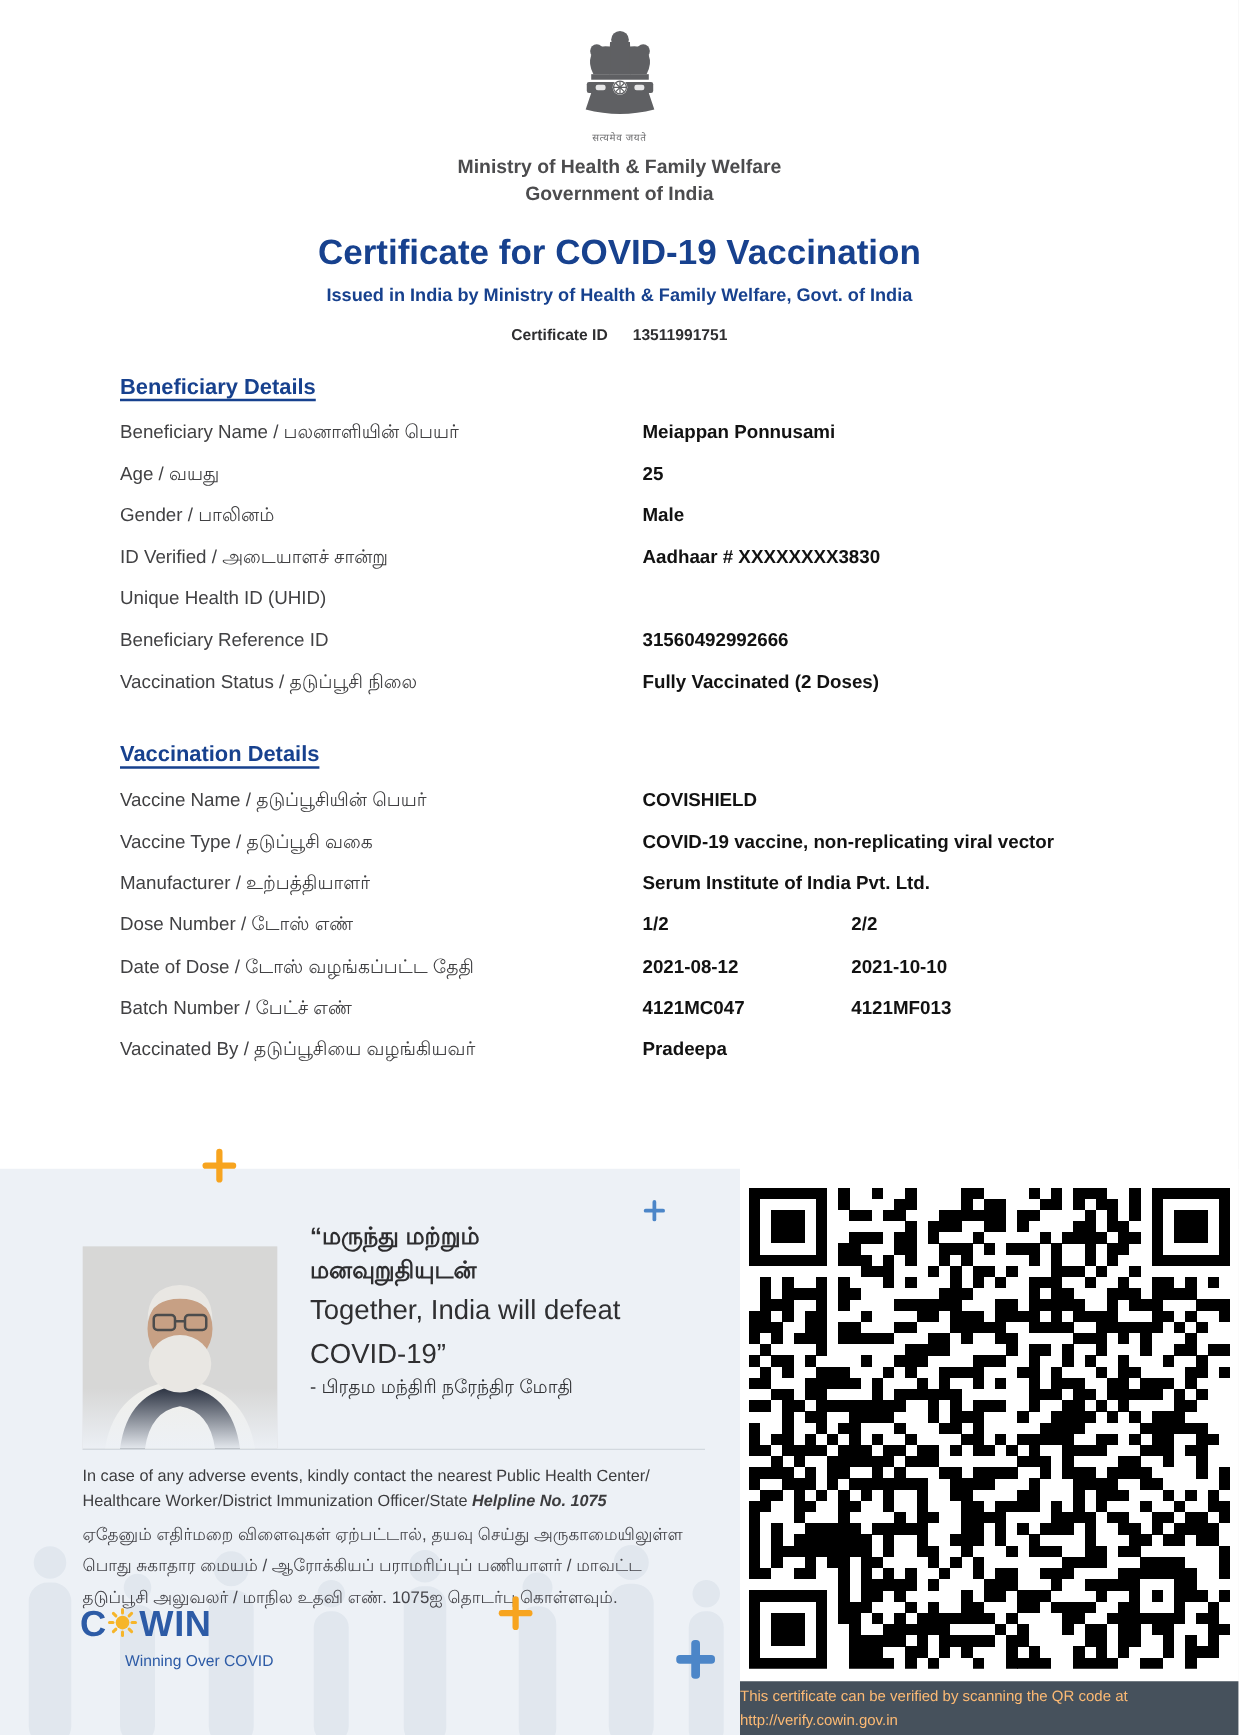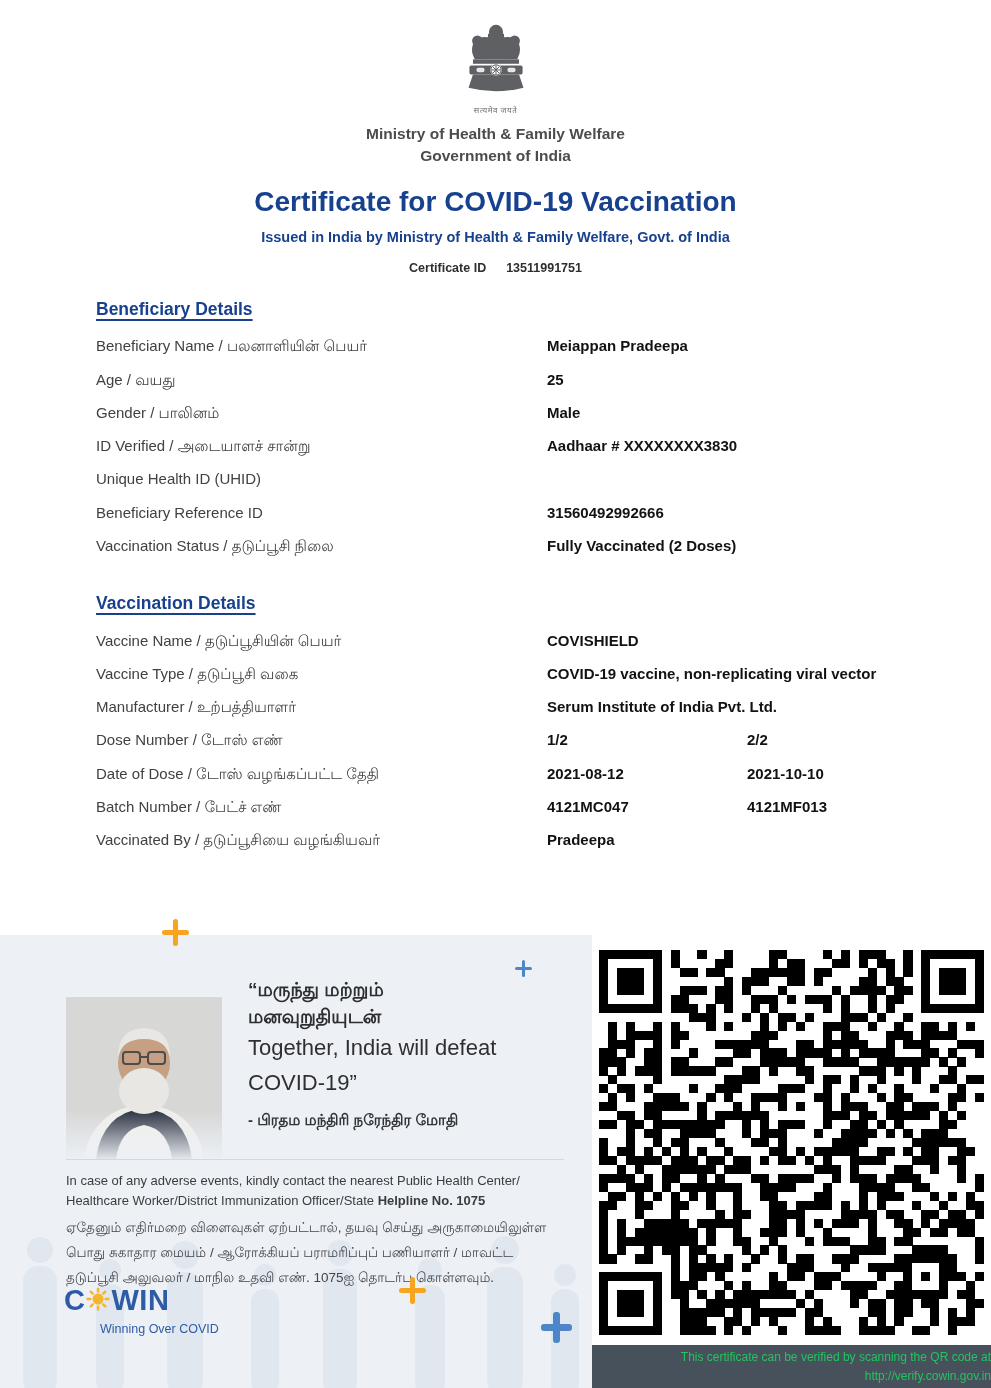--- a/index.html
+++ b/index.html
@@ -27,58 +27,58 @@
 
   
   .details { padding: 0 96px; }
   .section-title {
     display: inline-block;
     margin-top: 26px; margin-bottom: 18px;
     font-size: 17.5px; font-weight: bold; color: var(--navy);
     text-decoration: underline; text-underline-offset: 4px; text-decoration-thickness: 2px;
   }
   .section-title-wrap { line-height: 1; }
-  .row { display: flex; align-items: flex-start; margin-bottom: 13px; font-size: 15px; line-height: 1.35; gap: 33px; }
+  .row { display: flex; align-items: flex-start; margin-bottom: 13px; font-size: 15px; line-height: 1.35; }
   .lbl { width: 418px; flex: none; color: #414143; padding-right: 10px; }
   .val { font-weight: bold; color: #121212; }
   .row.cols .val { width: 167px; flex: none; }
   .val .line2 { margin-top: 13px; }
 
   
   .banner { position: absolute; left: 0; top: 935px; right: 0; bottom: 0; display: flex; }
   .banner-left { position: relative; width: 592px; flex: none; background: var(--banner); overflow: hidden; }
   .banner-right { position: relative; flex: 1; background: #fff; display: flex; flex-direction: column; }
 
   .silhouettes { position: absolute; left: 0; top: 0; opacity: .75; }
 
   .pm-photo { position: absolute; left: 66px; top: 62px; width: 156px; height: 162px; }
 
   .quote { position: absolute; left: 248px; top: 42px; width: 330px; color: #2e2e30; }
   .q-ta { font-size: 19px; font-weight: bold; line-height: 1.4; }
   .q-en { font-size: 22px; font-weight: 500; line-height: 1.6; color: #2f2f31; }
-  .q-attr { margin-top: 10px; font-size: 15px; font-weight: bold; color: #333437; }
+  .q-attr { font-size: 15px; font-weight: normal; color: #333437; }
 
   .divider { position: absolute; left: 66px; width: 498px; top: 224px; border-top: 1px solid #d3d9df; }
 
   .adverse-en { position: absolute; left: 66px; top: 236px; width: 468px; font-size: 13px; color: #3c3c3e; line-height: 1.5; }
-  .adverse-en .b { font-weight: bold; }
+  .adverse-en .b { font-weight: bold; font-style: italic; }
   .adverse-ta { position: absolute; left: 66px; top: 281px; width: 482px; font-size: 13.5px; color: #45454a; line-height: 1.85; }
 
   .cowin { position: absolute; left: 64px; top: 348px; }
   .cowin-line { display: flex; align-items: center; font-weight: 800; font-size: 29px; color: var(--cowin-blue); letter-spacing: .5px; }
   .cowin-sun { margin: 2px 1px 0 1px; display: inline-block; }
   .cowin-tag { margin-top: 4px; margin-left: 36px; font-size: 12.5px; color: var(--cowin-blue); }
 
   
   .qr-wrap { flex: 1; padding: 15px 0 0 7px; }
   .qr-wrap svg { display: block; width: 385px; height: 385px; background: #fff; }
   .verify-strip {
-    height: 43px; background: var(--strip); color: #22c55e;
+    height: 43px; background: var(--strip); color: #fdba74;
     font-size: 12px; line-height: 1.55;
-    display: flex; flex-direction: column; justify-content: center; text-align: right;
+    display: flex; flex-direction: column; justify-content: center; text-align: left;
   }
 
   
   .plus { position: absolute; z-index: 5; }
   .plus::before, .plus::after { content: ""; position: absolute; background: currentColor; border-radius: 3px; }
   .plus::before { left: 0; top: 39%; width: 100%; height: 22%; }
   .plus::after  { top: 0; left: 39%; height: 100%; width: 22%; }
   .plus-orange { color: var(--orange); }
   .plus-blue   { color: var(--plus-blue); }
 </style>
@@ -123,21 +123,21 @@
     <div class="cert-id">
       <span>Certificate ID</span><span class="gap"></span><span>13511991751</span>
     </div>
   </header>
 
   <section class="details">
     <div class="section-title-wrap"><h2 class="section-title">Beneficiary Details</h2></div>
 
     <div class="row">
       <div class="lbl">Beneficiary Name / பலனாளியின் பெயர்</div>
-      <div class="val">Meiappan Pradeepa</div>
+      <div class="val">Meiappan Ponnusami</div>
     </div>
     <div class="row">
       <div class="lbl">Age / வயது</div>
       <div class="val">25</div>
     </div>
     <div class="row">
       <div class="lbl">Gender / பாலினம்</div>
       <div class="val">Male</div>
     </div>
     <div class="row">

